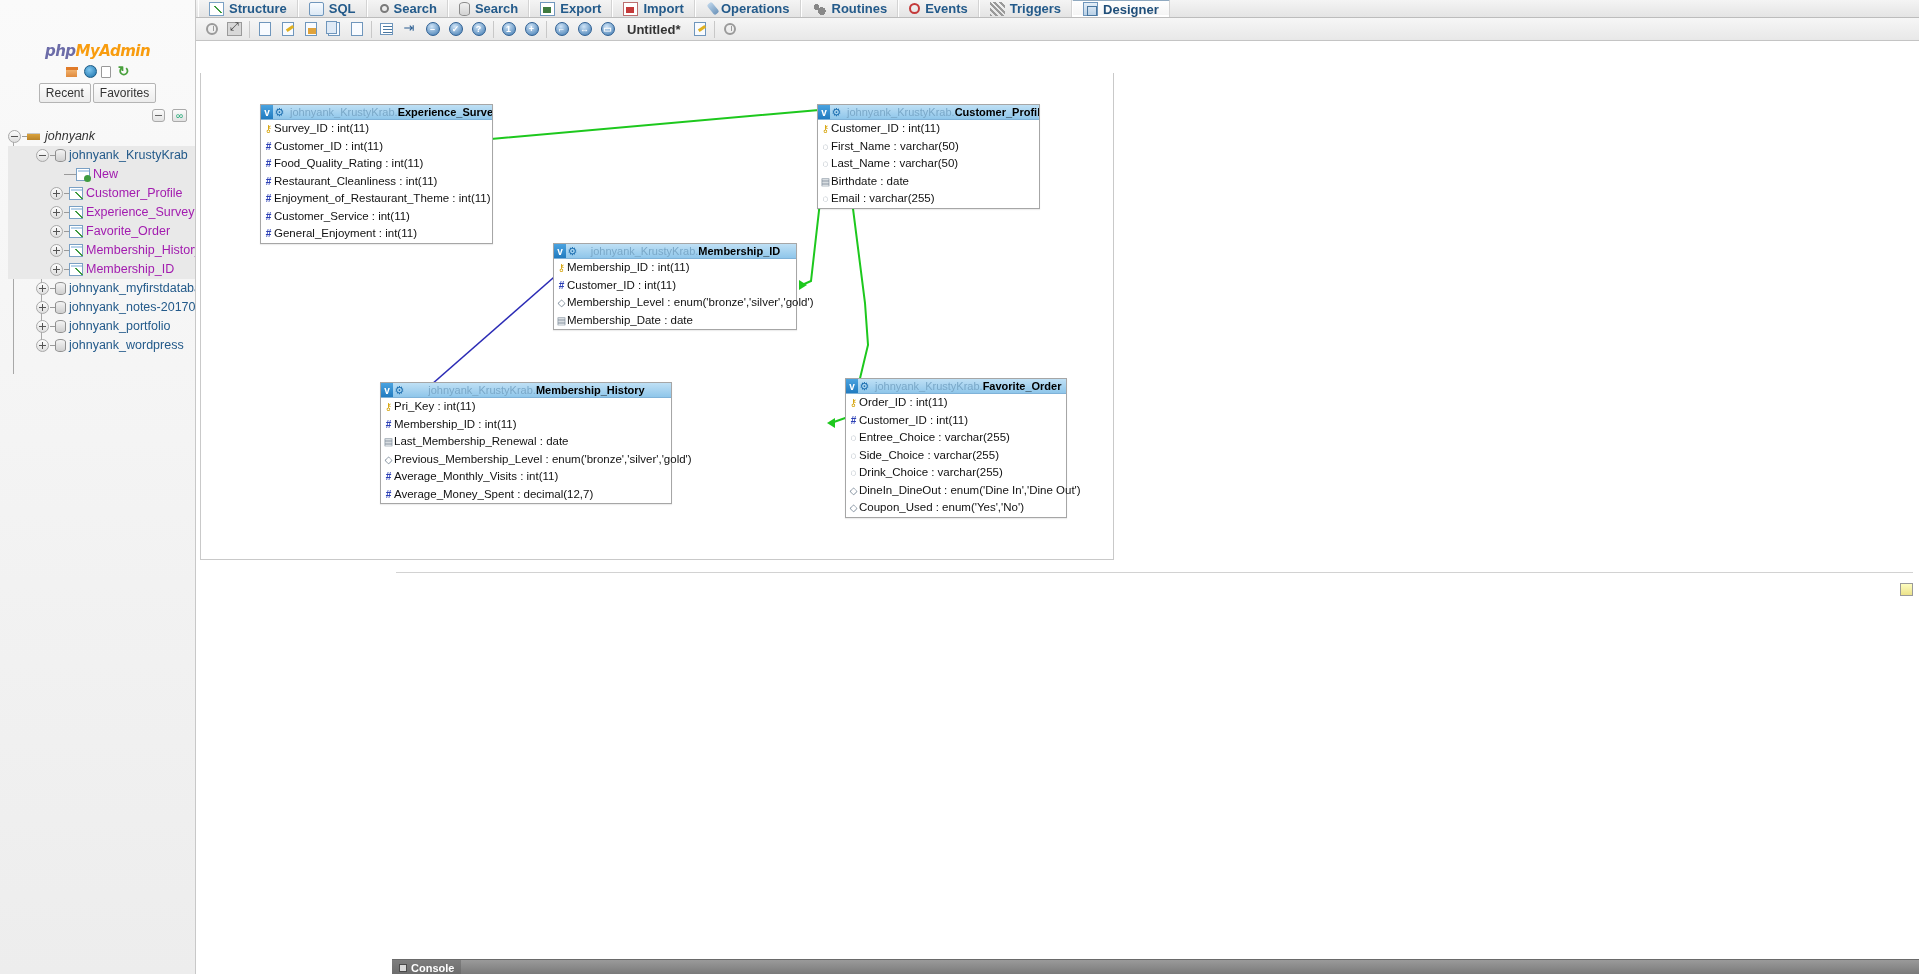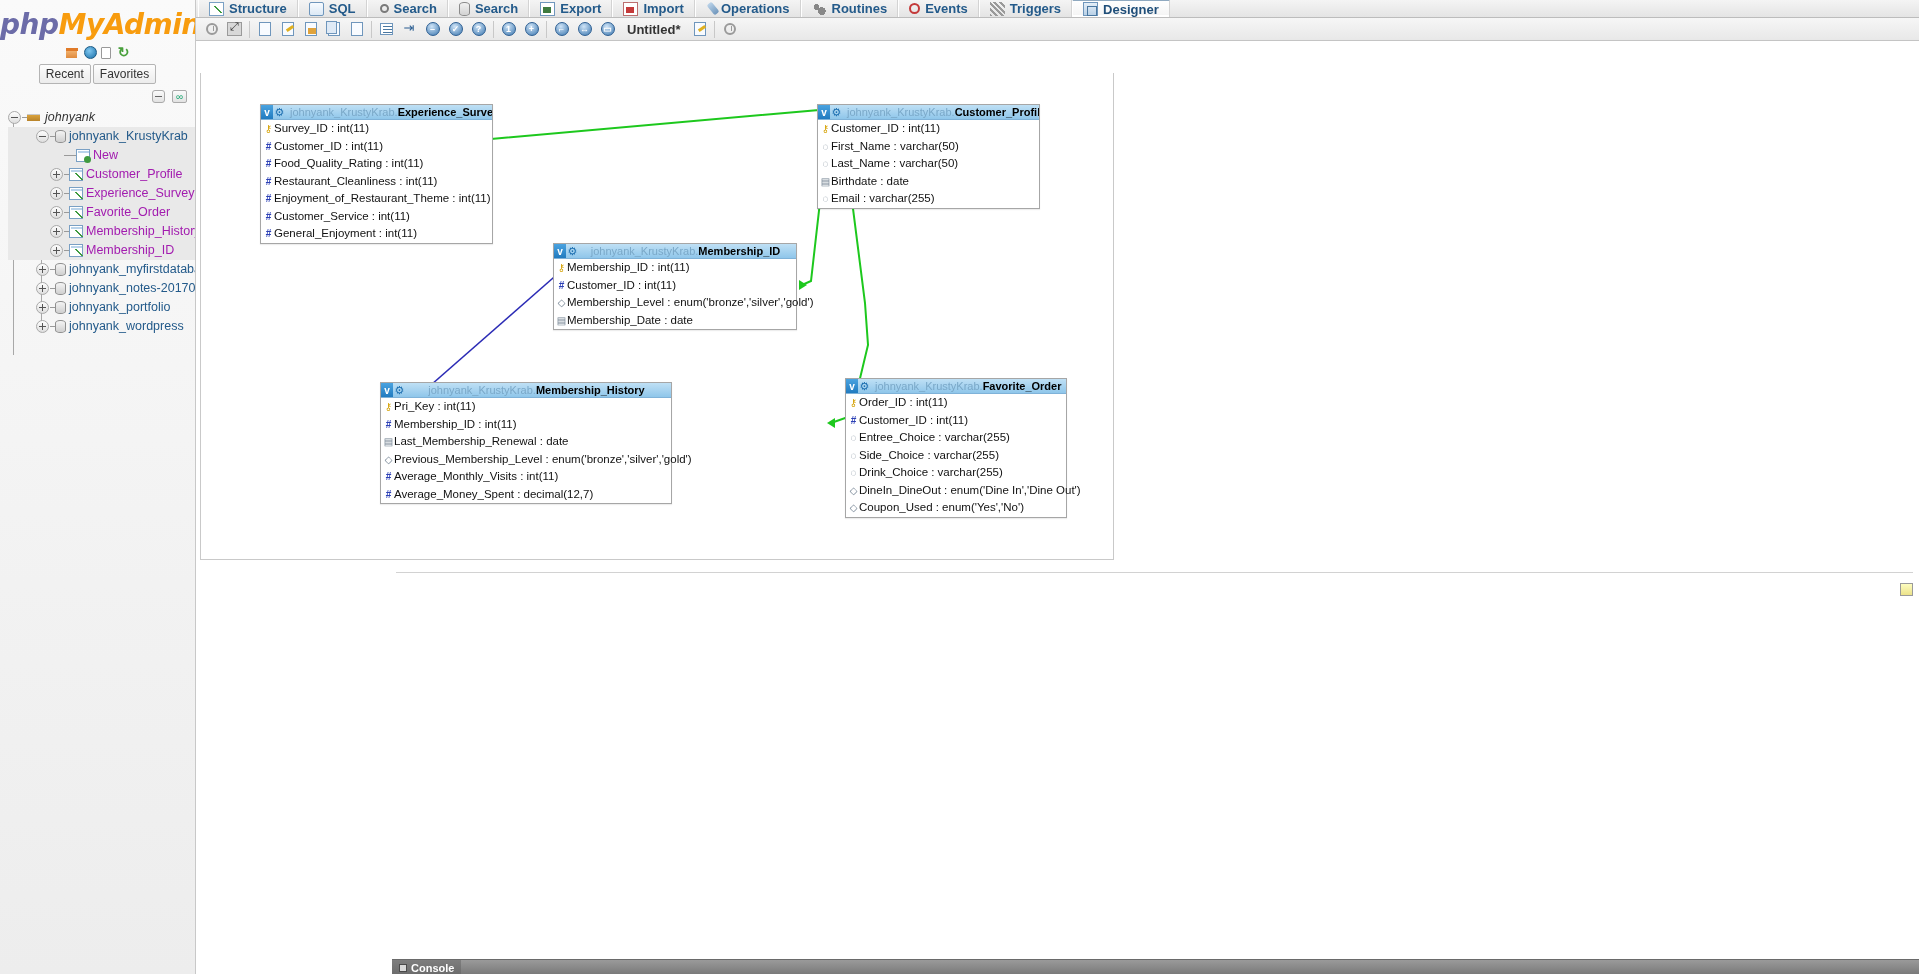--- a/index.html
+++ b/index.html
@@ -17,23 +17,24 @@
   #sidebar {
     position: absolute; left: 0; top: 0;
     width: 196px; height: 974px;
     background: linear-gradient(to bottom,#fafafa 0%,#f2f2f2 60%,#ededed 100%);
     border-right: 1px solid #c8c8c8;
     overflow: hidden;
   }
   #logo-wrap { padding: 8px 0 2px 0; text-align: center; }
   #logo {
     font-family: "DejaVu Sans", sans-serif;
-    font-size: 28px; font-style: italic; font-weight: bold;
+    font-size: 15px; font-style: italic; font-weight: bold;
     letter-spacing: -0.5px;
     white-space: nowrap;
+    margin-top: 34px;
   }
   #logo .php { color: #6c6ca8; }
   #logo .my { color: #f89c0e; }
   #logo .admin { color: #f89c0e; }
   #logo-icons { text-align: center; margin: 2px 0 4px 0; line-height: 1; }
   #logo-icons span { display: inline-block; width: 17px; height: 15px; margin: 0 2px; vertical-align: middle; }
   .ic-home { background:
       linear-gradient(#e07a28,#e07a28) no-repeat 50% 22%/12px 3px,
       linear-gradient(#f0b06c,#e08a3c) no-repeat 50% 70%/11px 7px;
   }

